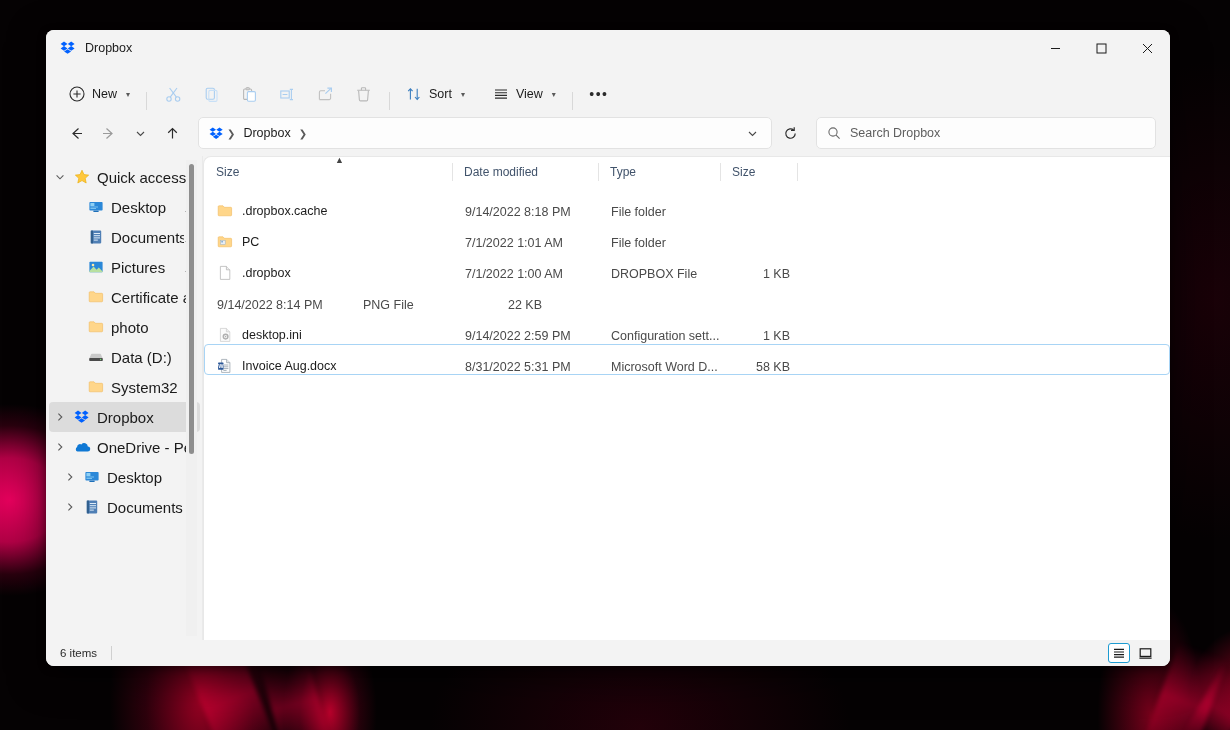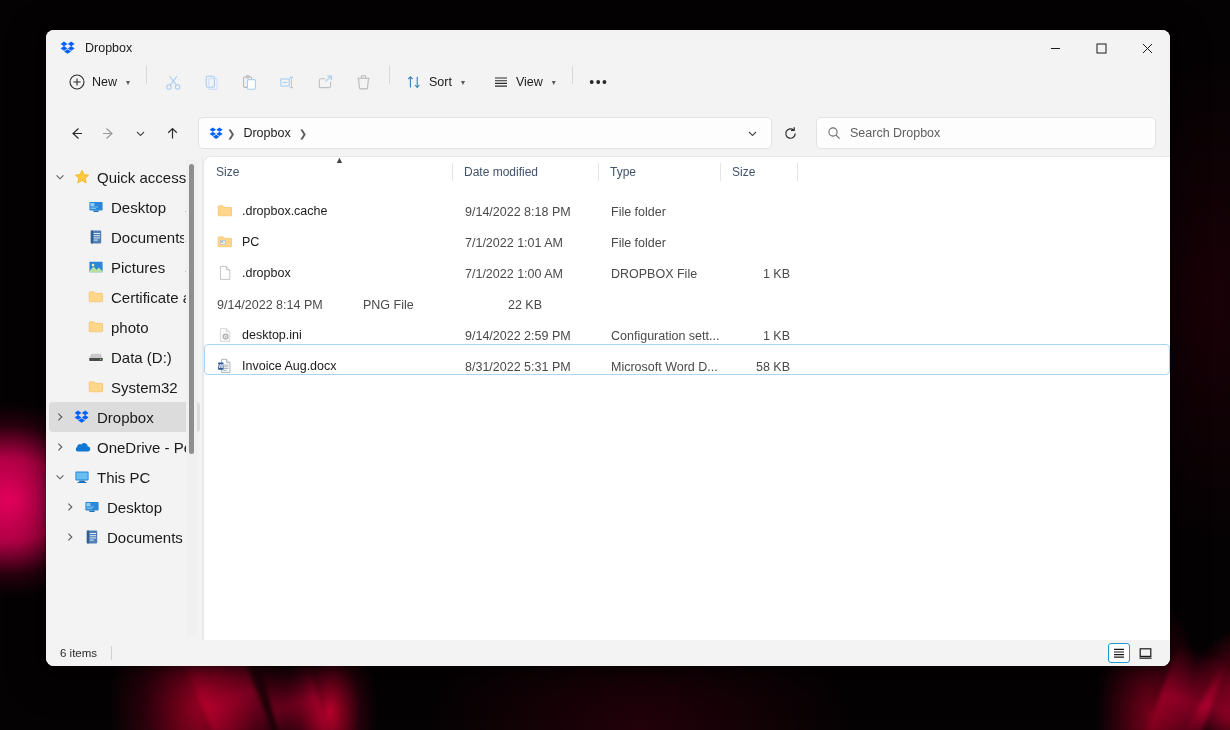--- a/index.html
+++ b/index.html
@@ -49,21 +49,21 @@
   .title-text { font-size: 12.5px; color: #1b1b1b; }
   .win-controls { margin-left: auto; display: flex; height: 36px; }
   .win-btn {
     width: 46px; height: 36px;
     display: flex; align-items: center; justify-content: center;
     color: #1b1b1b;
   }
   
   .toolbar {
     height: 44px; flex: 0 0 44px;
-    display: flex; align-items: flex-start;
+    display: flex; align-items: flex-end;
     padding-left: 14px; gap: 0px;
     background: #f3f3f3;
   }
   .tb-btn {
     height: 32px; display: flex; align-items: center; gap: 7px;
     padding: 0 9px; border-radius: 5px; font-size: 12.5px; color: #1b1b1b;
   }
   .tb-icon-btn {
     width: 38px; height: 32px; border-radius: 5px;
     display: flex; align-items: center; justify-content: center;
@@ -530,36 +530,20 @@
               <svg width="10" height="10" viewBox="0 0 10 10">
                 <path d="M3.4 1.6 L6.8 5 L3.4 8.4" fill="none" stroke="#5a5a5a" stroke-width="1.1"></path>
               </svg>
             </span>
             <span class="nav-ico">
               <svg width="17" height="17" viewBox="0 0 17 17">
                 <path d="M5.4 12.6 h8.2 a2.5 2.5 0 0 0 0.2-5 a3.6 3.6 0 0 0-6.4-2.2 a2.9 2.9 0 0 0-4.3 2.5 a2.6 2.6 0 0 0 0.4 4.7 Z" fill="#0F78D4"></path>
               </svg>
             </span>
             <span class="nav-label">OneDrive - Perso</span>
-          </div>
-          <div class="nav-item">
-            <span class="nav-twisty">
-              <svg width="10" height="10" viewBox="0 0 10 10">
-                <path d="M1.6 3.4 L5 6.8 L8.4 3.4" fill="none" stroke="#5a5a5a" stroke-width="1.1"></path>
-              </svg>
-            </span>
-            <span class="nav-ico">
-              <svg width="16" height="16" viewBox="0 0 16 16">
-                <rect x="1.4" y="2.6" width="13.2" height="8.8" rx="0.8" fill="#2B88D8"></rect>
-                <rect x="2.4" y="3.6" width="11.2" height="6.8" fill="#68BEF0"></rect>
-                <rect x="5.2" y="11.6" width="5.6" height="1.6" fill="#1E6FB8"></rect>
-                <rect x="3.4" y="13" width="9.2" height="0.9" rx="0.4" fill="#1E6FB8"></rect>
-              </svg>
-            </span>
-            <span class="nav-label">This PC</span>
           </div>
           <div class="nav-item indent-2">
             <span class="nav-twisty">
               <svg width="10" height="10" viewBox="0 0 10 10">
                 <path d="M3.4 1.6 L6.8 5 L3.4 8.4" fill="none" stroke="#5a5a5a" stroke-width="1.1"></path>
               </svg>
             </span>
             <span class="nav-ico">
               <svg width="16" height="16" viewBox="0 0 16 16">
                 <rect x="1.4" y="3" width="13.2" height="8.6" rx="0.8" fill="#2B88D8"></rect>

